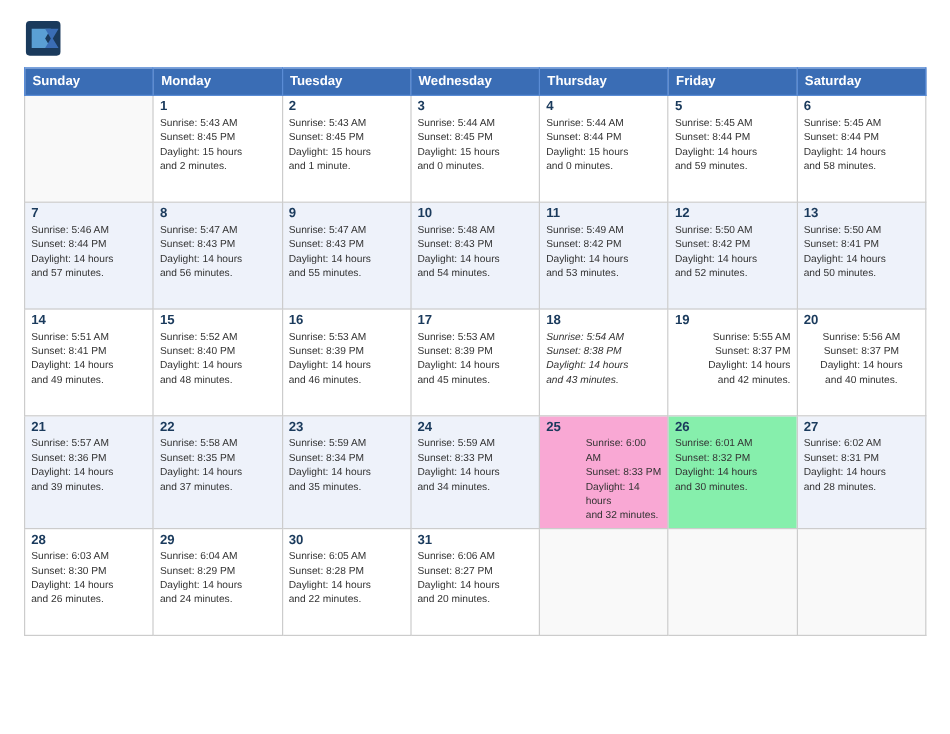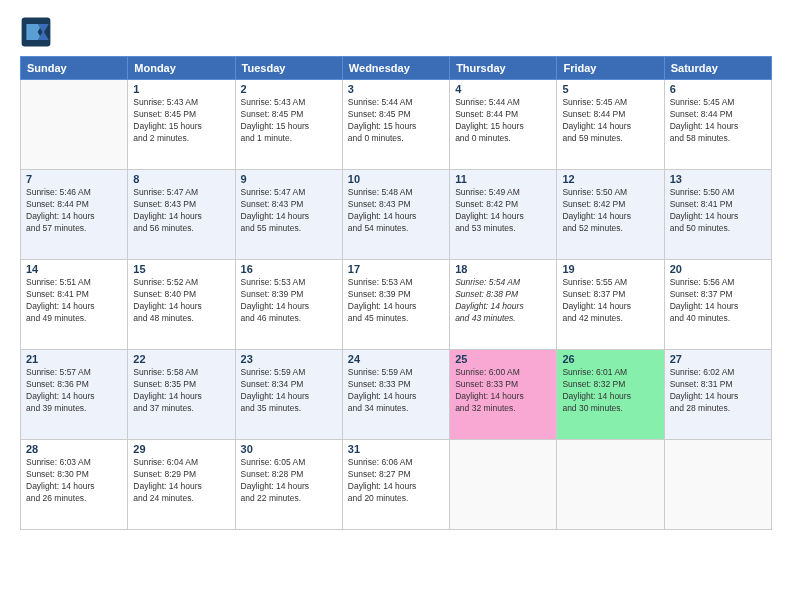--- a/index.html
+++ b/index.html
@@ -258,28 +258,28 @@
           </td>
           <td>
             <span class="day-num">18</span>
             <div class="day-info" style="white-space: pre-line; font-style: italic;">Sunrise: 5:54 AM
 Sunset: 8:38 PM
 Daylight: 14 hours
 and 43 minutes.</div>
           </td>
           <td>
             <span class="day-num">19</span>
-            <div class="day-info" style="white-space: pre-line;">Sunrise: 5:55 AM
+            <div class="day-info" style="white-space: pre-line; text-align: right;">Sunrise: 5:55 AM
 Sunset: 8:37 PM
 Daylight: 14 hours
 and 42 minutes.</div>
           </td>
           <td>
             <span class="day-num">20</span>
-            <div class="day-info" style="white-space: pre-line;">Sunrise: 5:56 AM
+            <div class="day-info" style="white-space: pre-line; text-align: center;">Sunrise: 5:56 AM
 Sunset: 8:37 PM
 Daylight: 14 hours
 and 40 minutes.</div>
           </td>
         </tr>
         <tr>
           <td style="background: rgb(238, 242, 250);">
             <span class="day-num">21</span>
             <div class="day-info" style="white-space: pre-line;">Sunrise: 5:57 AM
 Sunset: 8:36 PM
@@ -302,21 +302,21 @@
           </td>
           <td style="background: rgb(238, 242, 250);">
             <span class="day-num">24</span>
             <div class="day-info" style="white-space: pre-line;">Sunrise: 5:59 AM
 Sunset: 8:33 PM
 Daylight: 14 hours
 and 34 minutes.</div>
           </td>
           <td style="background: #f9a8d4;">
             <span class="day-num">25</span>
-            <div class="day-info" style="white-space: pre-line;">Sunrise: 6:00 AM
+            <div class="day-info" style="white-space: pre-line; margin-left: 33px;">Sunrise: 6:00 AM
 Sunset: 8:33 PM
 Daylight: 14 hours
 and 32 minutes.</div>
           </td>
           <td style="background: #86efac;">
             <span class="day-num">26</span>
             <div class="day-info" style="white-space: pre-line;">Sunrise: 6:01 AM
 Sunset: 8:32 PM
 Daylight: 14 hours
 and 30 minutes.</div>

